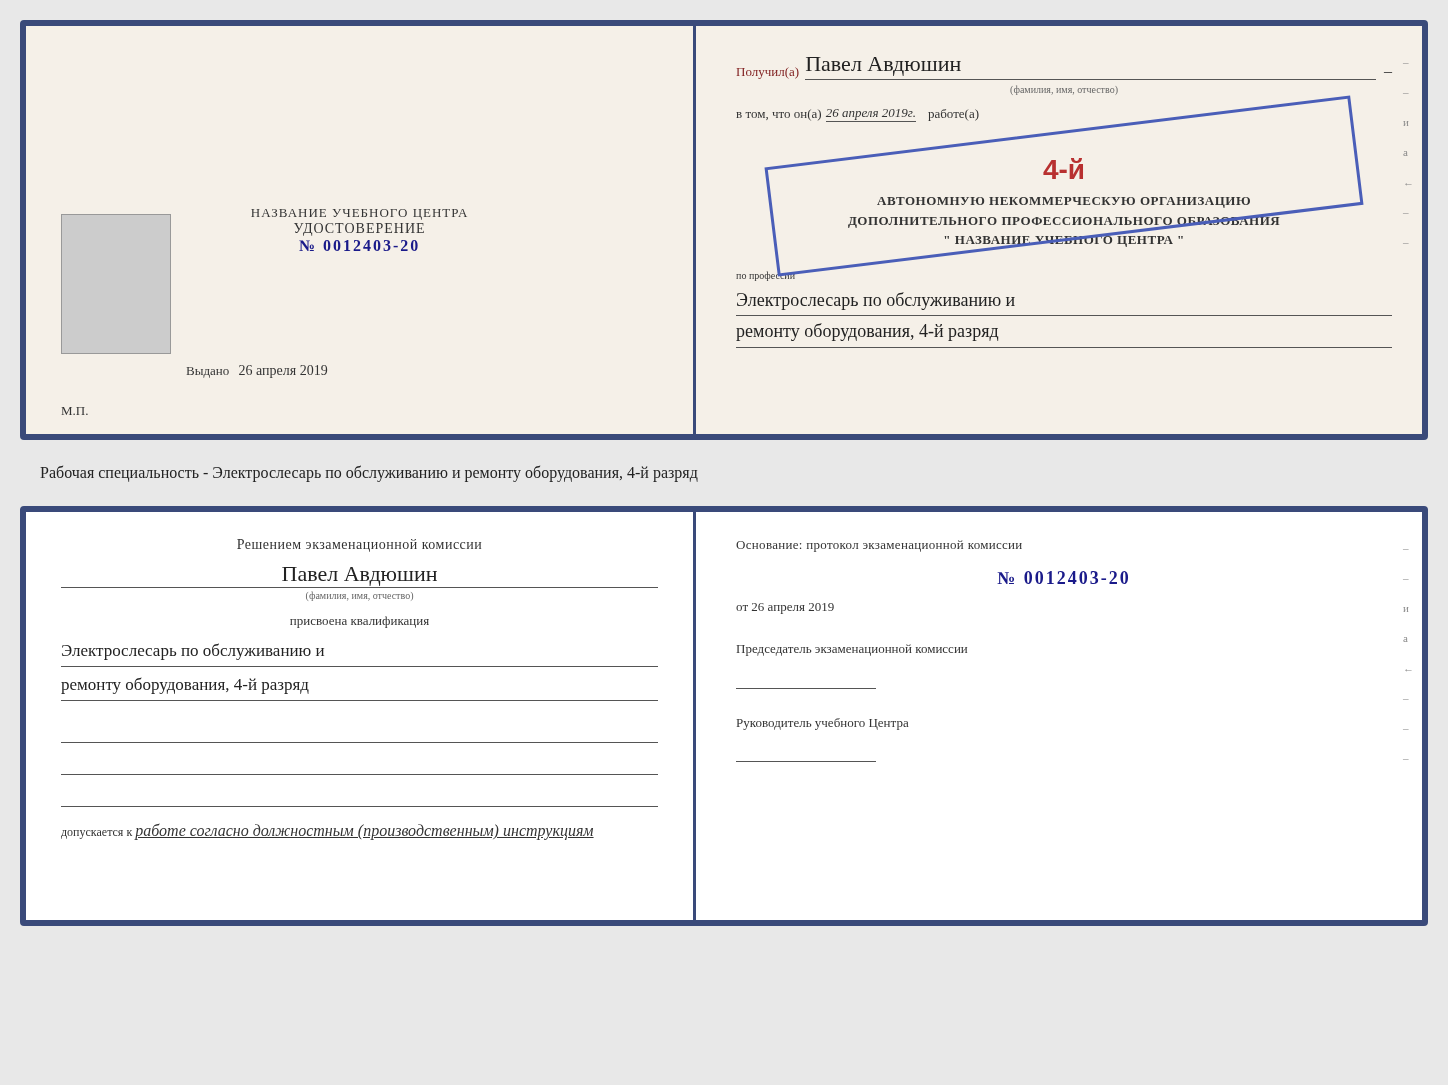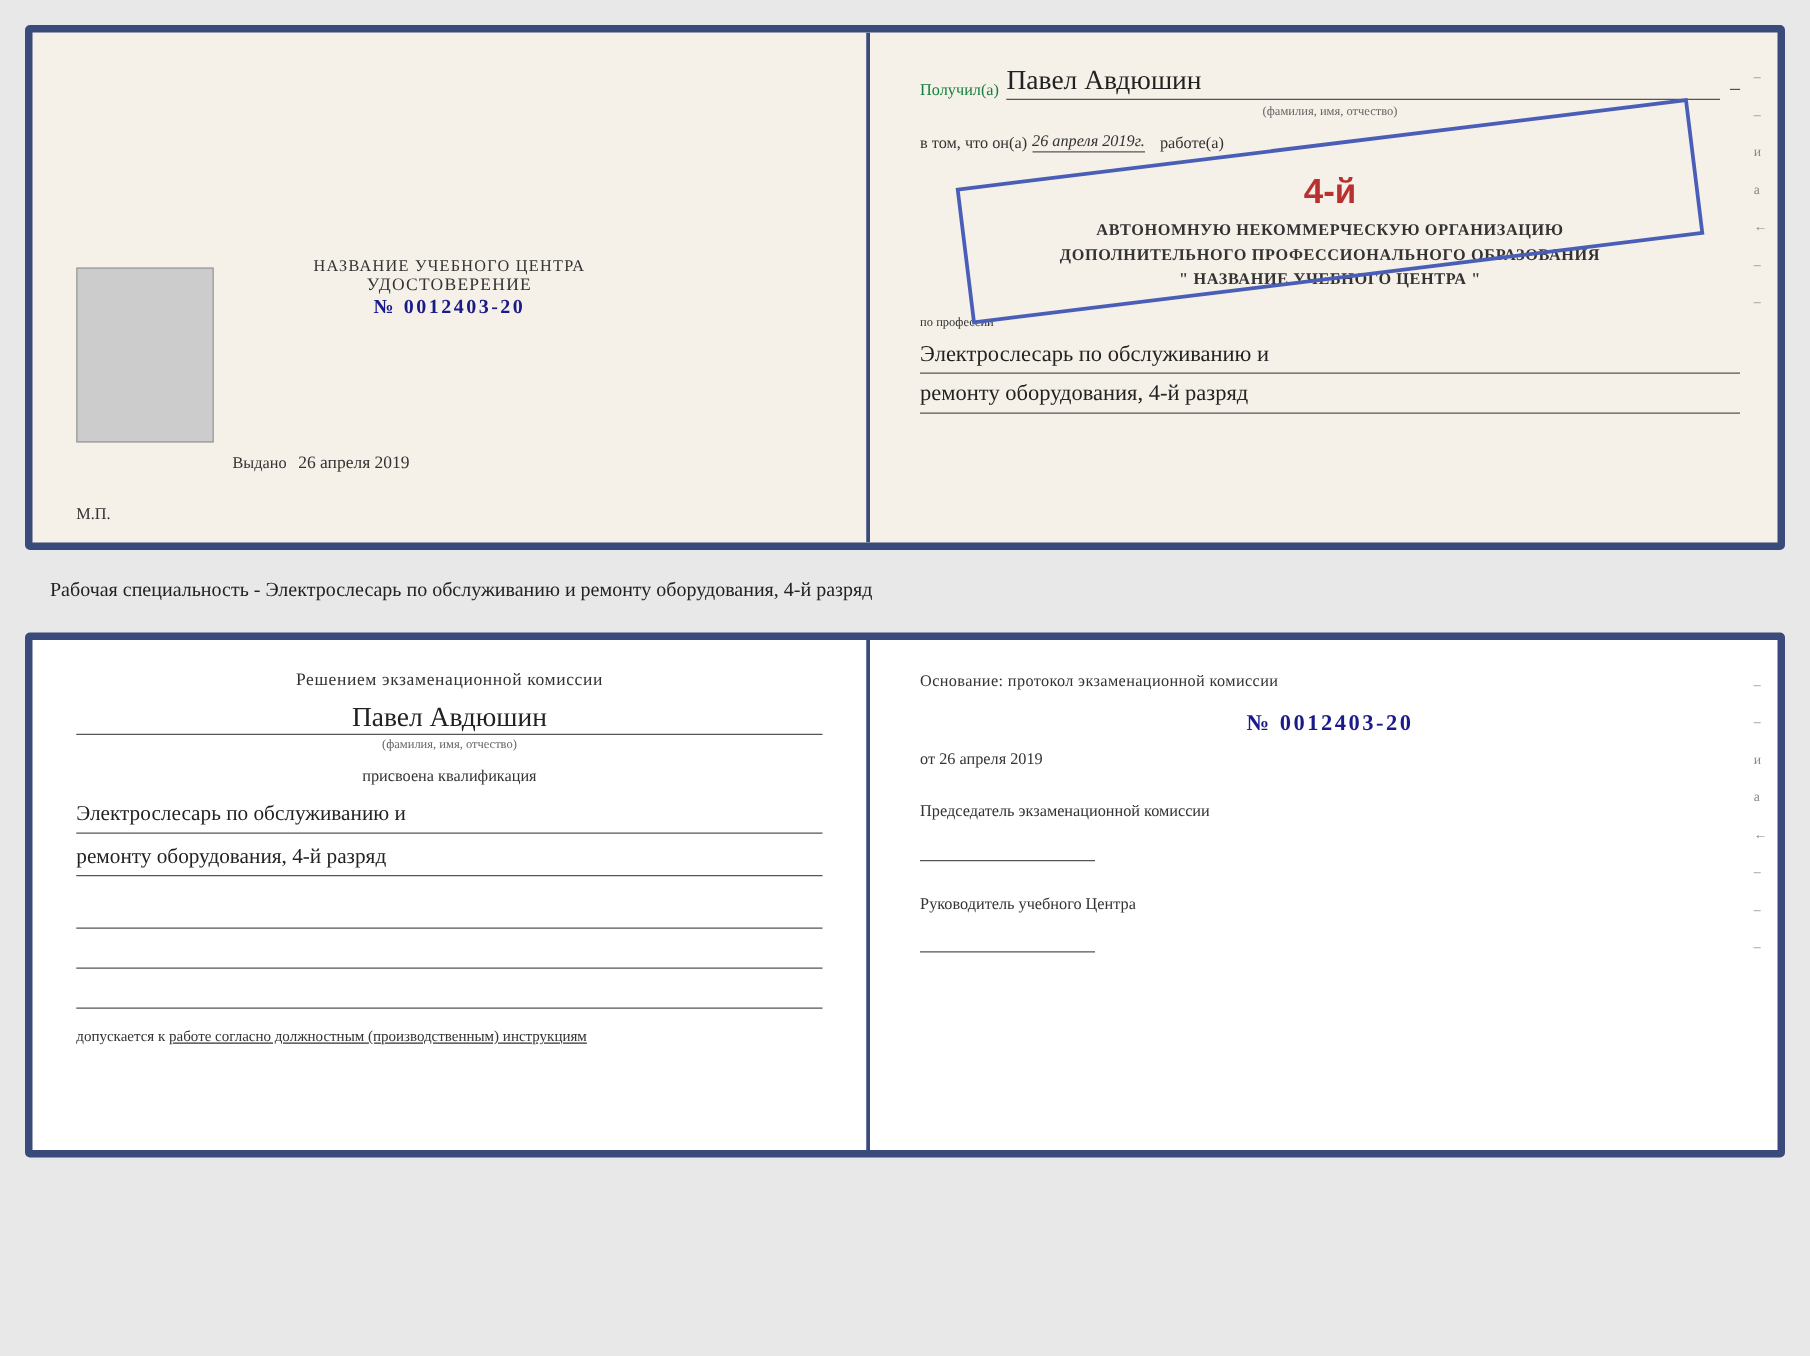--- a/index.html
+++ b/index.html
@@ -103,21 +103,21 @@
     
     .poluchil-line {
       display: flex;
       align-items: flex-end;
       margin-bottom: 4px;
       margin-top: 5px;
     }
 
     .poluchil-label {
       font-size: 13px;
-      color: #15803d;
+      color: #7f1d1d;
       white-space: nowrap;
       margin-right: 6px;
     }
 
     .handwritten-name {
       font-family: 'Segoe Script', 'Comic Sans MS', cursive;
       font-size: 22px;
       color: #222;
       border-bottom: 1px solid #555;
       padding-bottom: 2px;
@@ -261,22 +261,23 @@
       height: 22px;
     }
 
     .dopuskaetsya {
       font-size: 12px;
       color: #333;
       margin-top: 15px;
     }
 
     .dopusk-italic {
+      font-style: italic;
       text-decoration: underline;
-      font-size: 12px;
+      font-size: 16px;
     }
 
     
     .osnovanie-title {
       font-size: 13px;
       color: #333;
       margin-bottom: 15px;
       text-align: left;
       letter-spacing: 0.3px;
     }
@@ -365,21 +366,21 @@
         <span style="font-size:16px; margin-left:8px; color:#333;">–</span>
       </div>
       <div class="small-label">(фамилия, имя, отчество)</div>
 
       <div class="vtom-line">
         <span>в том, что он(а)</span>
         <span class="date-handwritten">26 апреля 2019г.</span>
         <span style="margin-left:8px;">работе(а)</span>
       </div>
 
-      <div class="org-block" style="position:relative; margin-top: 10px; margin-bottom: 20px;">
+      <div class="org-block" style="position:relative; margin-top: 27px; margin-bottom: 20px;">
         <div style="position:relative; display:inline-block; width:100%;">
           <div style="position:absolute; top:-18px; left:5%; width:90%; height:110px; border: 3px solid #4a5eb8; transform: rotate(-7deg); pointer-events:none; z-index:1;"></div>
           <div style="position:relative; z-index:2;">
             <span style="font-size:28px; font-weight:bold; color:#b83030; font-family:Arial,sans-serif;">4-й</span>
           </div>
           <div style="font-size:13px; color:#333; text-transform:uppercase; font-weight:bold; letter-spacing:0.5px;">АВТОНОМНУЮ НЕКОММЕРЧЕСКУЮ ОРГАНИЗАЦИЮ</div>
           <div style="font-size:13px; color:#333; text-transform:uppercase; font-weight:bold; letter-spacing:0.5px;">ДОПОЛНИТЕЛЬНОГО ПРОФЕССИОНАЛЬНОГО ОБРАЗОВАНИЯ</div>
           <div style="font-size:13px; color:#333; font-weight:bold; letter-spacing:0.5px;">" НАЗВАНИЕ УЧЕБНОГО ЦЕНТРА "</div>
         </div>
       </div>

